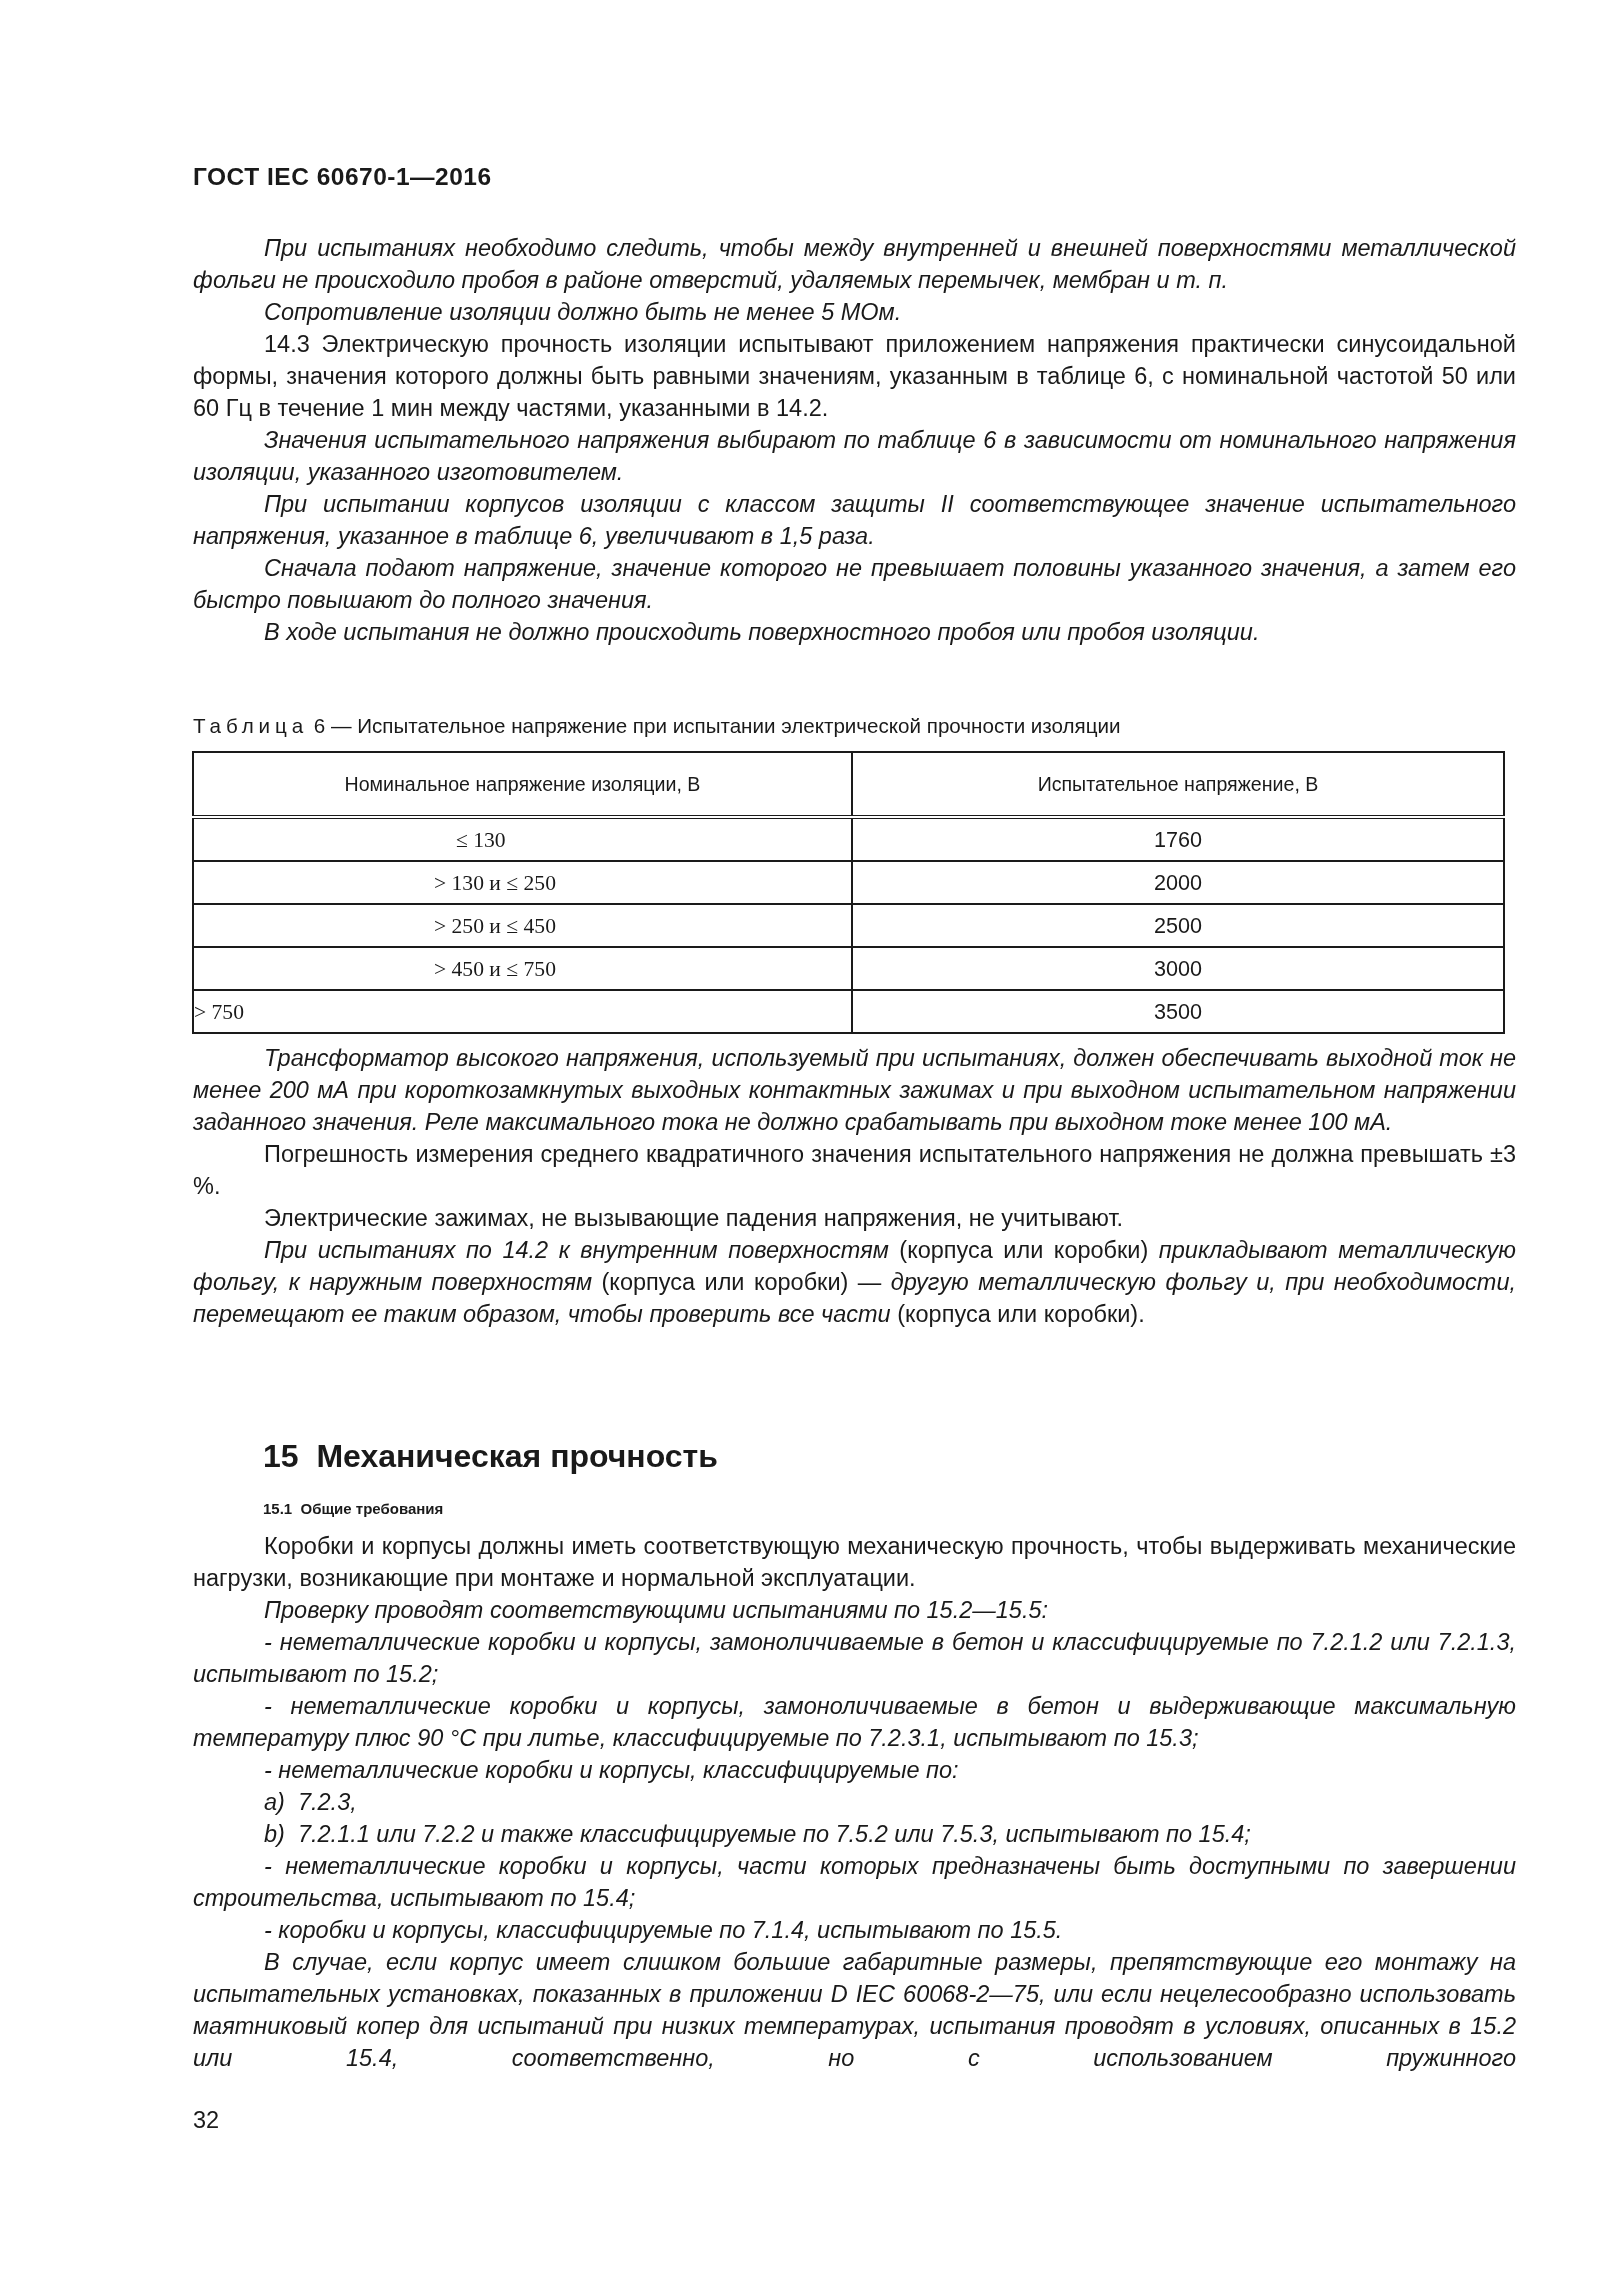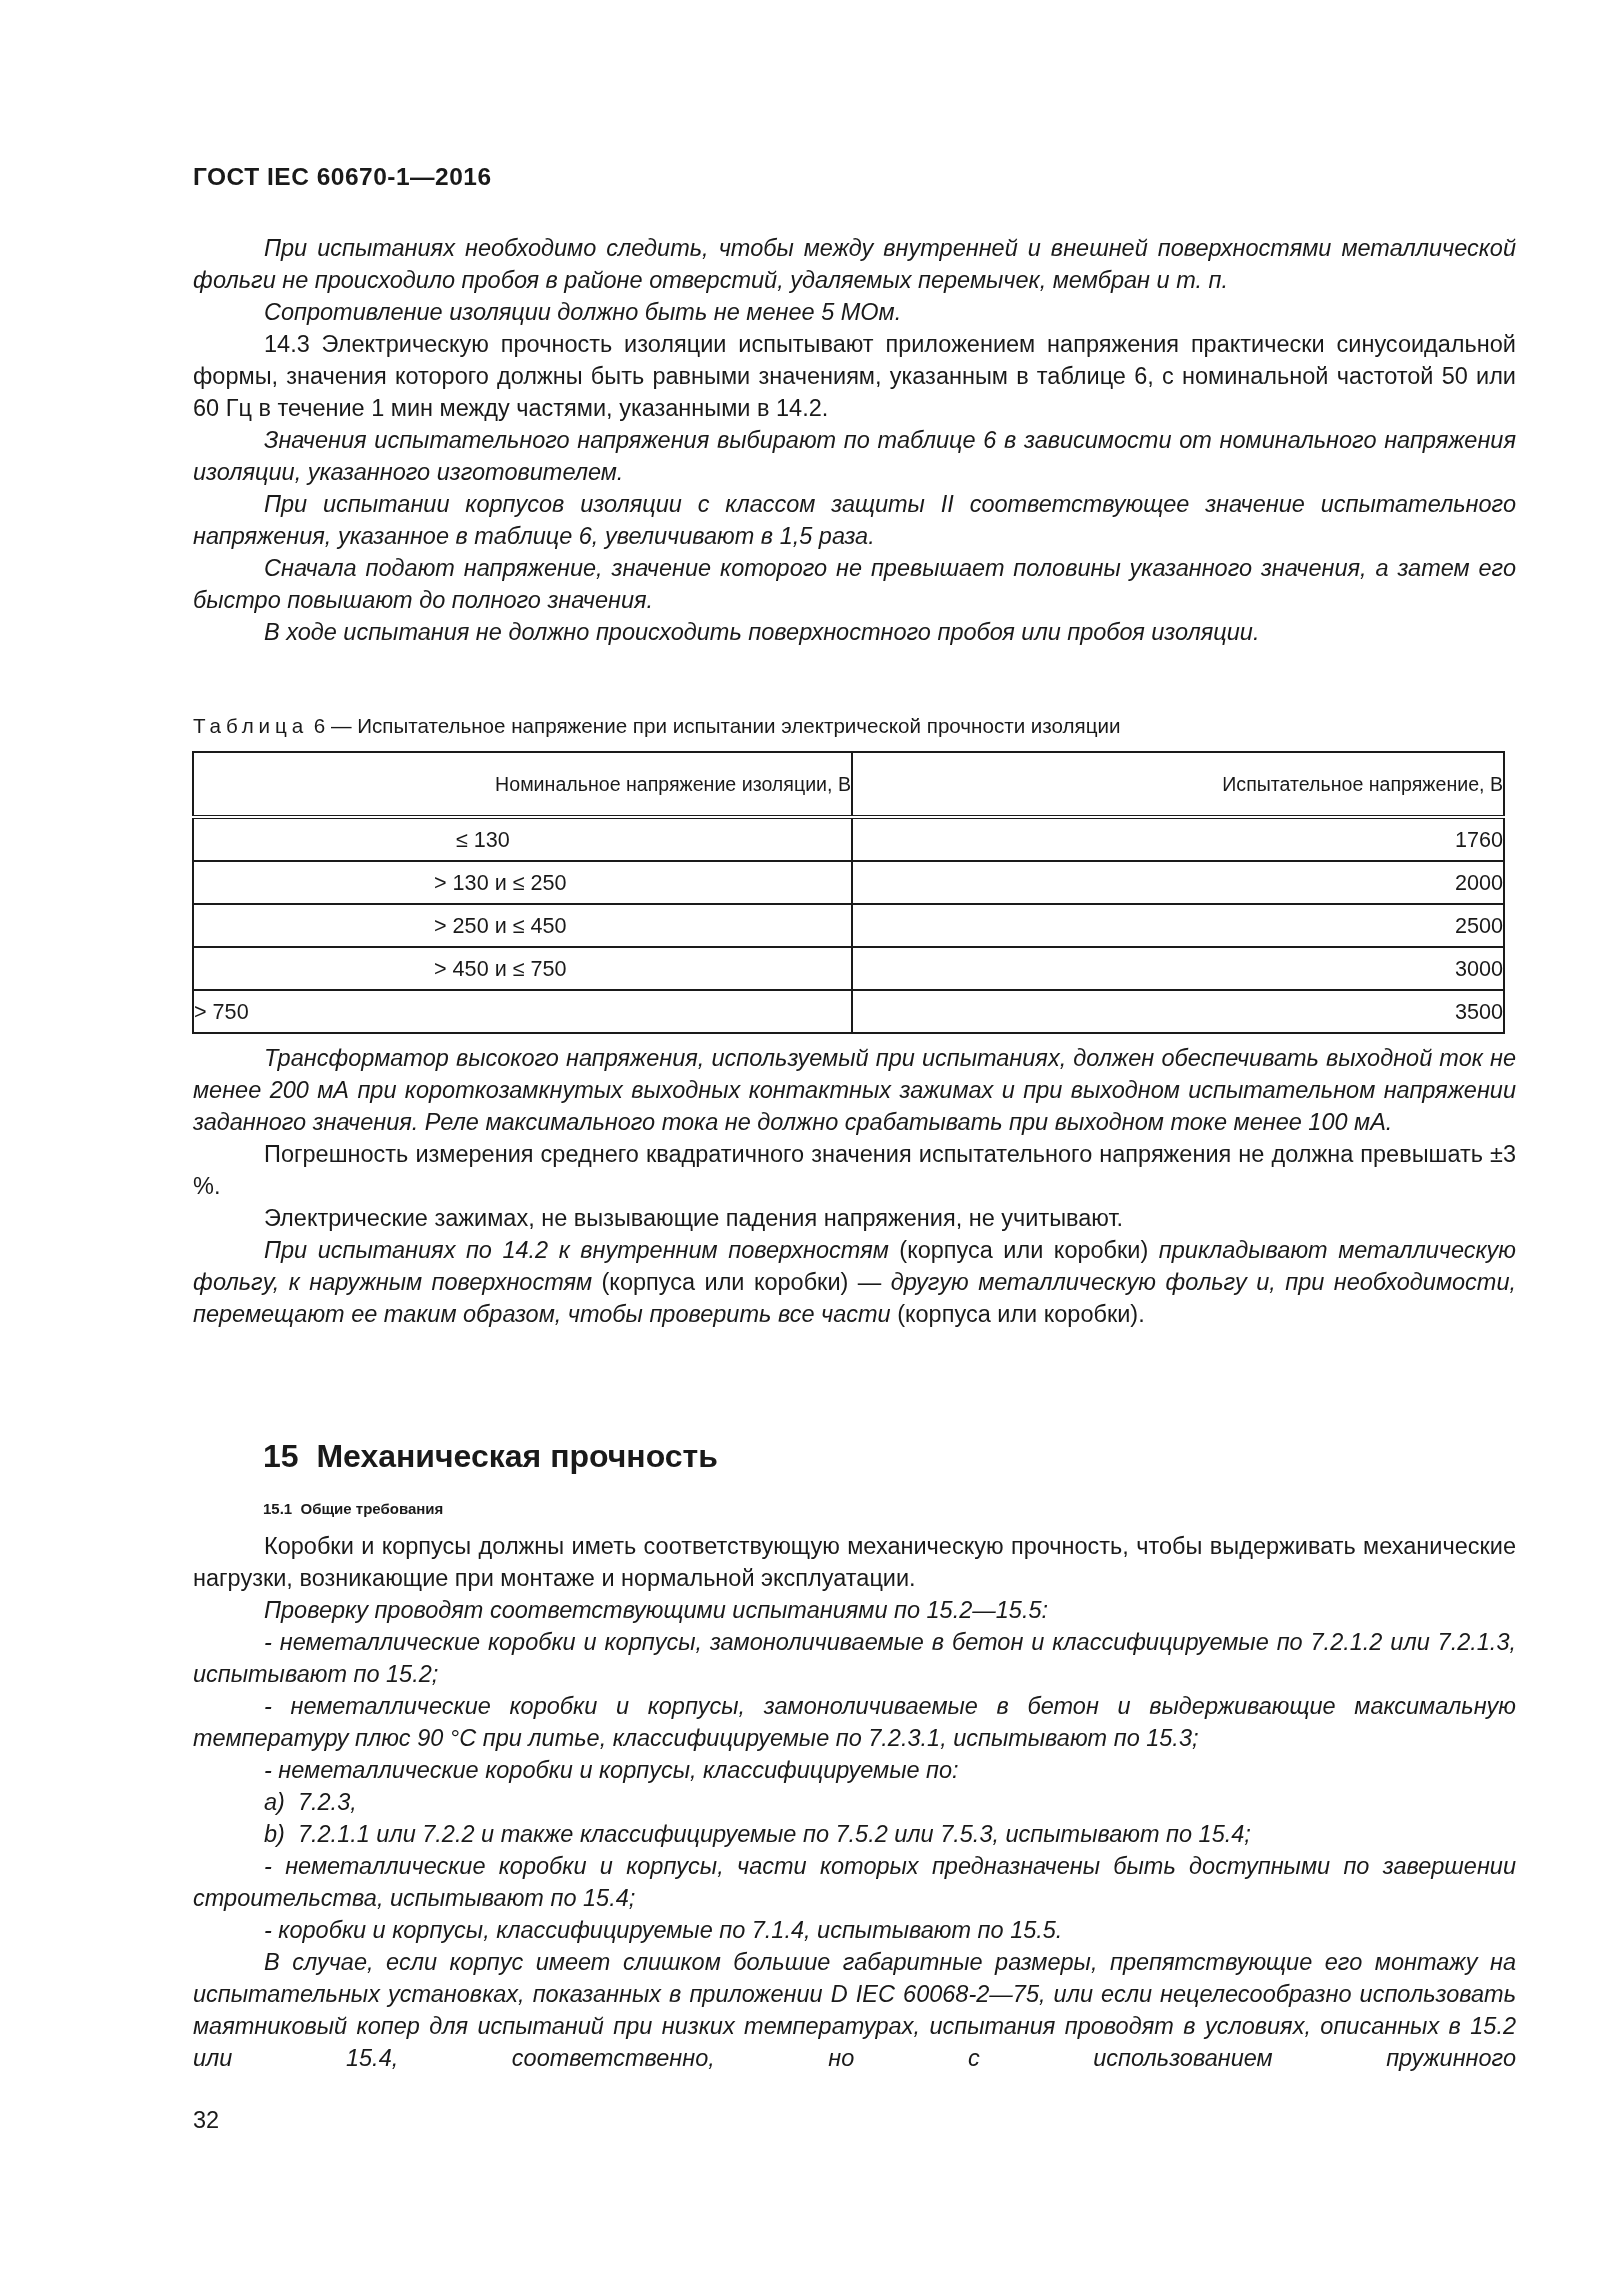--- a/index.html
+++ b/index.html
@@ -5,26 +5,26 @@
   html, body { margin: 0; padding: 0; background: #fff; }
   body { width: 1620px; height: 2293px; position: relative; overflow: hidden; color: #1a1a1a;
          font-family: "Liberation Sans", sans-serif; }
   .page-header { position: absolute; left: 193px; top: 163px; font-size: 24.5px; font-weight: bold; letter-spacing: 0.5px; }
   .body { position: absolute; left: 193px; width: 1323px; font-size: 23.5px; line-height: 32px; }
   .p { text-align: justify; text-indent: 71px; margin: 0; }
   .i { font-style: italic; }
   .caption { position: absolute; left: 193px; top: 714px; font-size: 20.6px; }
   .caption .spaced { letter-spacing: 4.9px; }
   table.t6 { position: absolute; left: 192px; top: 751px; width: 1313px; border-collapse: collapse; font-size: 21.6px; }
-  table.t6 td, table.t6 th { border: 2px solid #1a1a1a; font-weight: normal; text-align: right; padding: 0; }
+  table.t6 td, table.t6 th { border: 2px solid #1a1a1a; font-weight: normal; text-align: center; padding: 0; }
   table.t6 th { height: 62px; font-size: 19.6px; }
   table.t6 thead tr th { border-bottom: 4.9px double #1a1a1a; }
   table.t6 td { height: 41px; }
   table.t6 td.c1 { width: 657px; text-align: left; }
-  table.t6 td.c1 span { display: inline-block; }
+  table.t6 td.c1 span { display: inline-block; font-family: Liberation Serif, serif; }
   .h1 { position: absolute; left: 263px; top: 1438px; font-size: 32px; font-weight: bold; }
   .h2 { position: absolute; left: 263px; top: 1500px; font-size: 15px; font-weight: bold; }
   .pagenum { position: absolute; left: 193px; top: 2095px; font-size: 23.5px; margin-top: 12px; }
 </style>
 </head>
 <body>
 
 <div class="page-header">ГОСТ IEC 60670-1—2016</div>
 
 <div class="body" style="top:232px">

